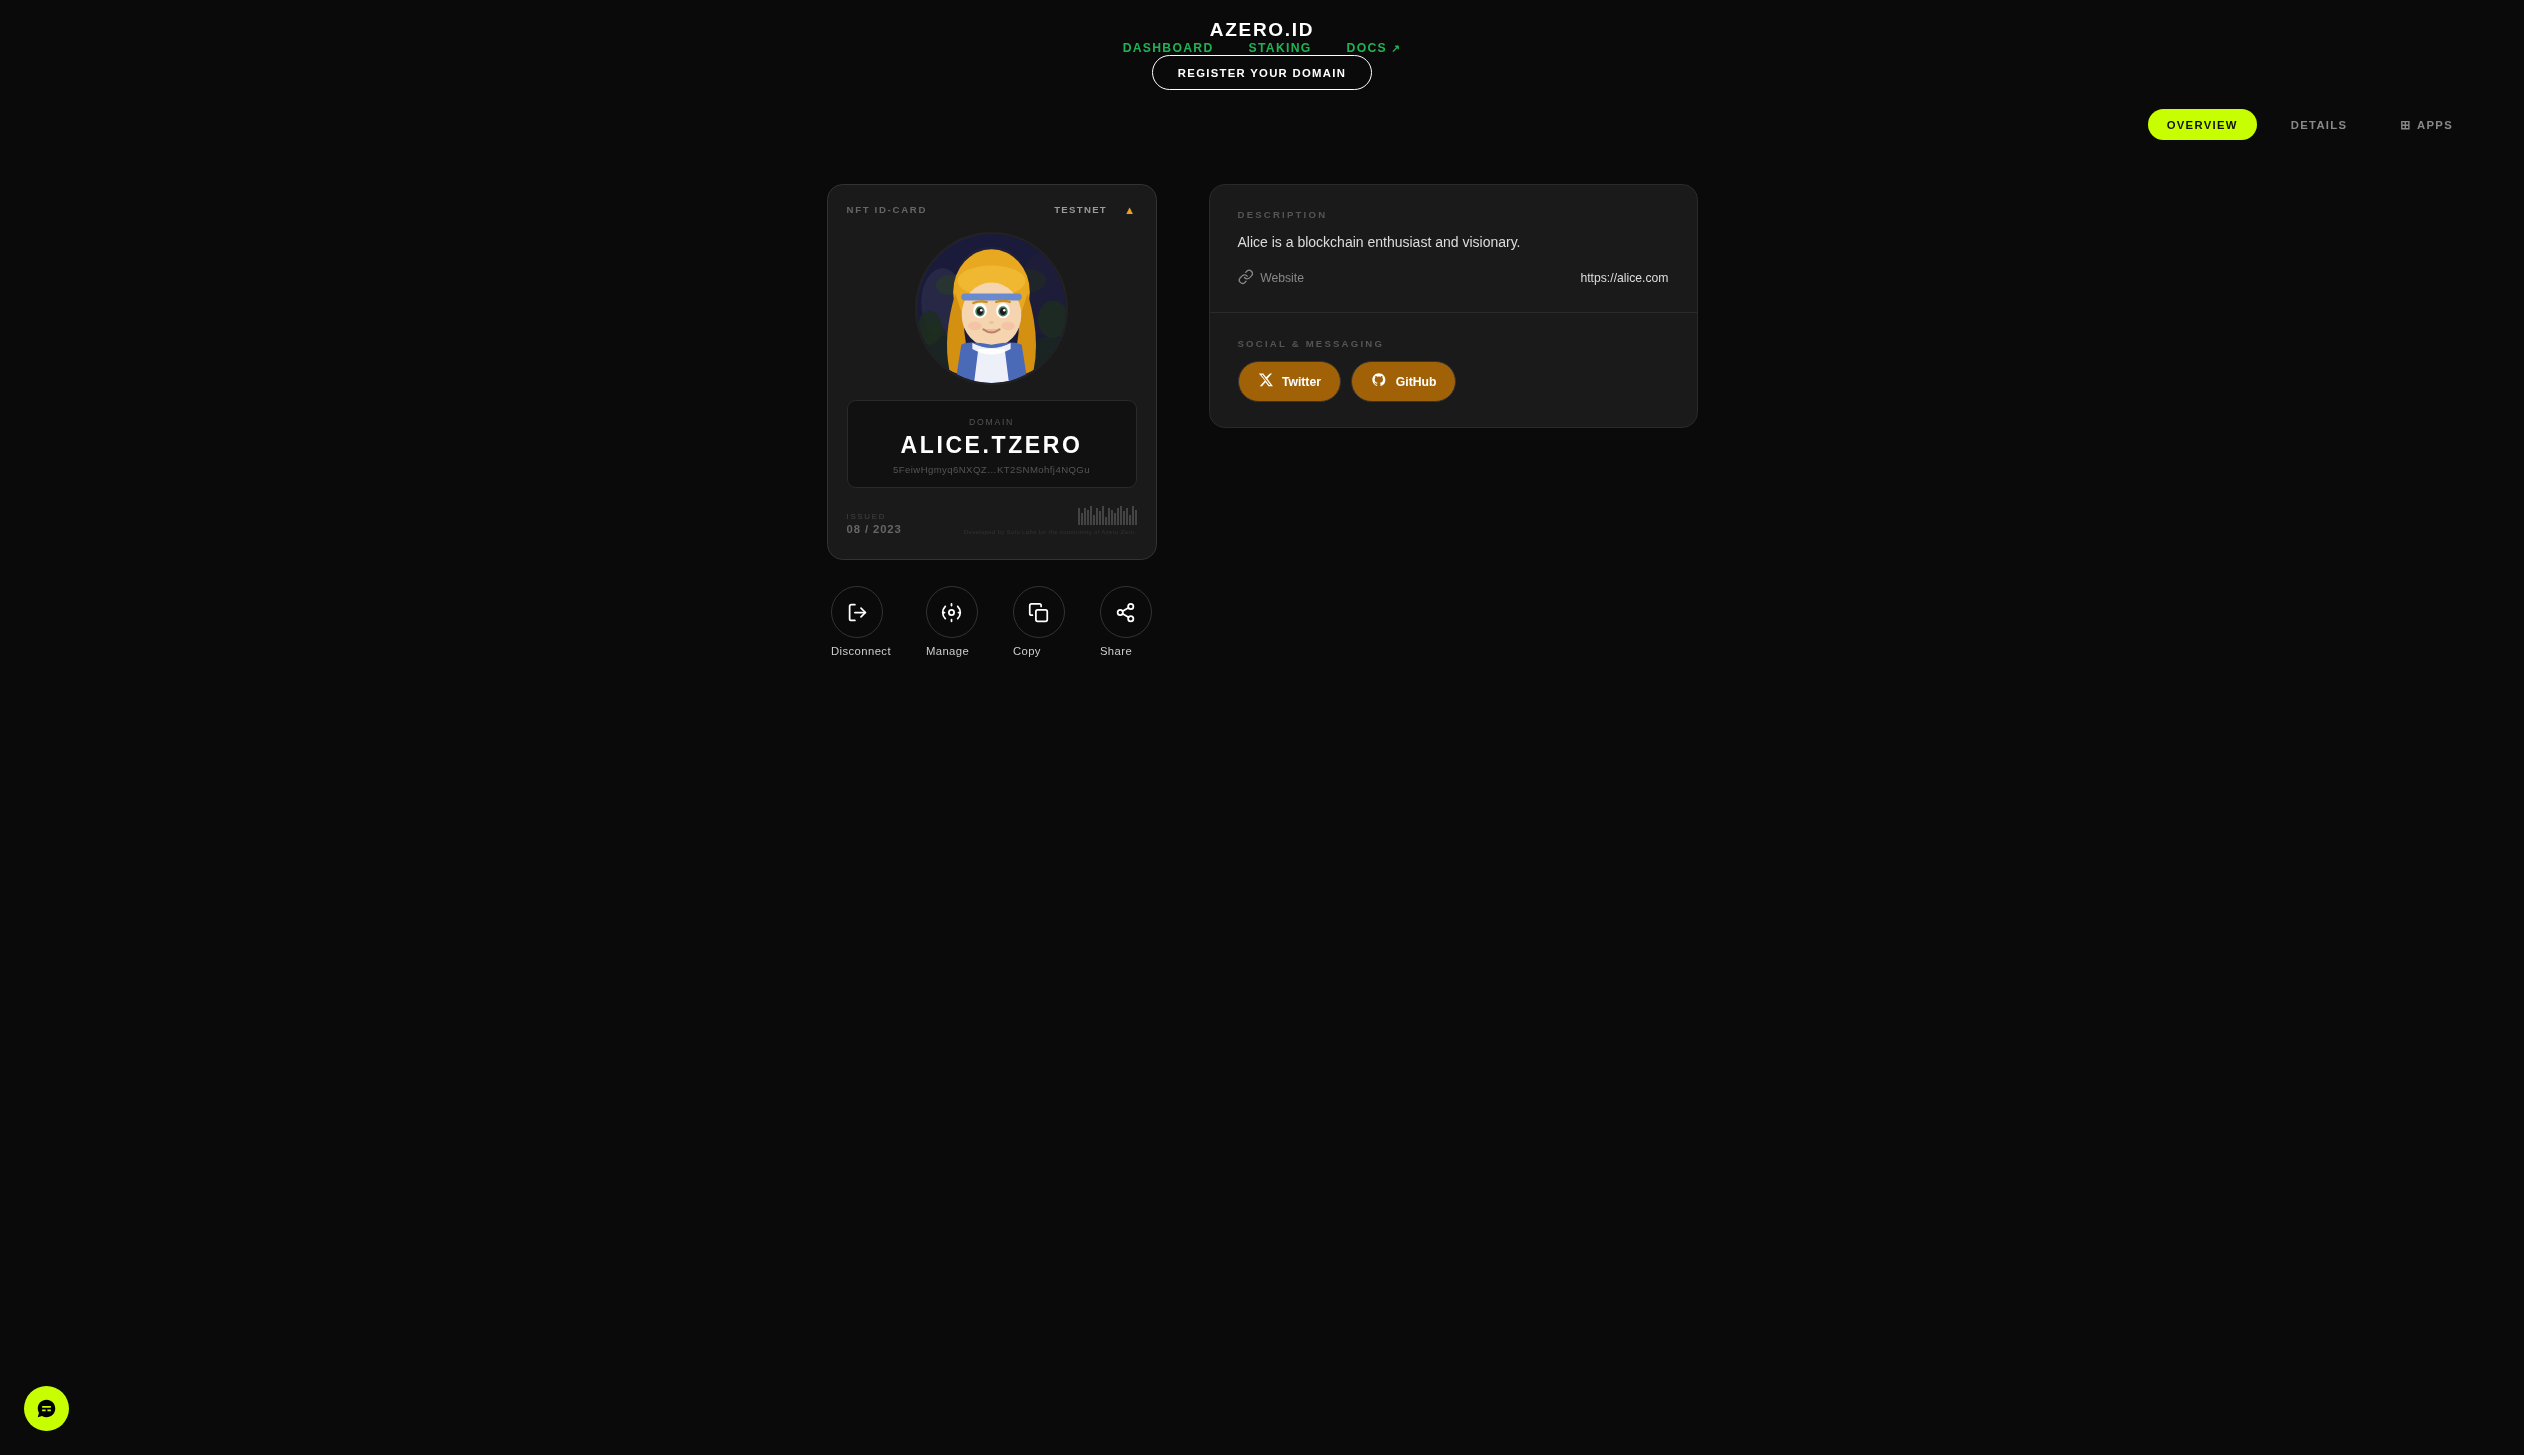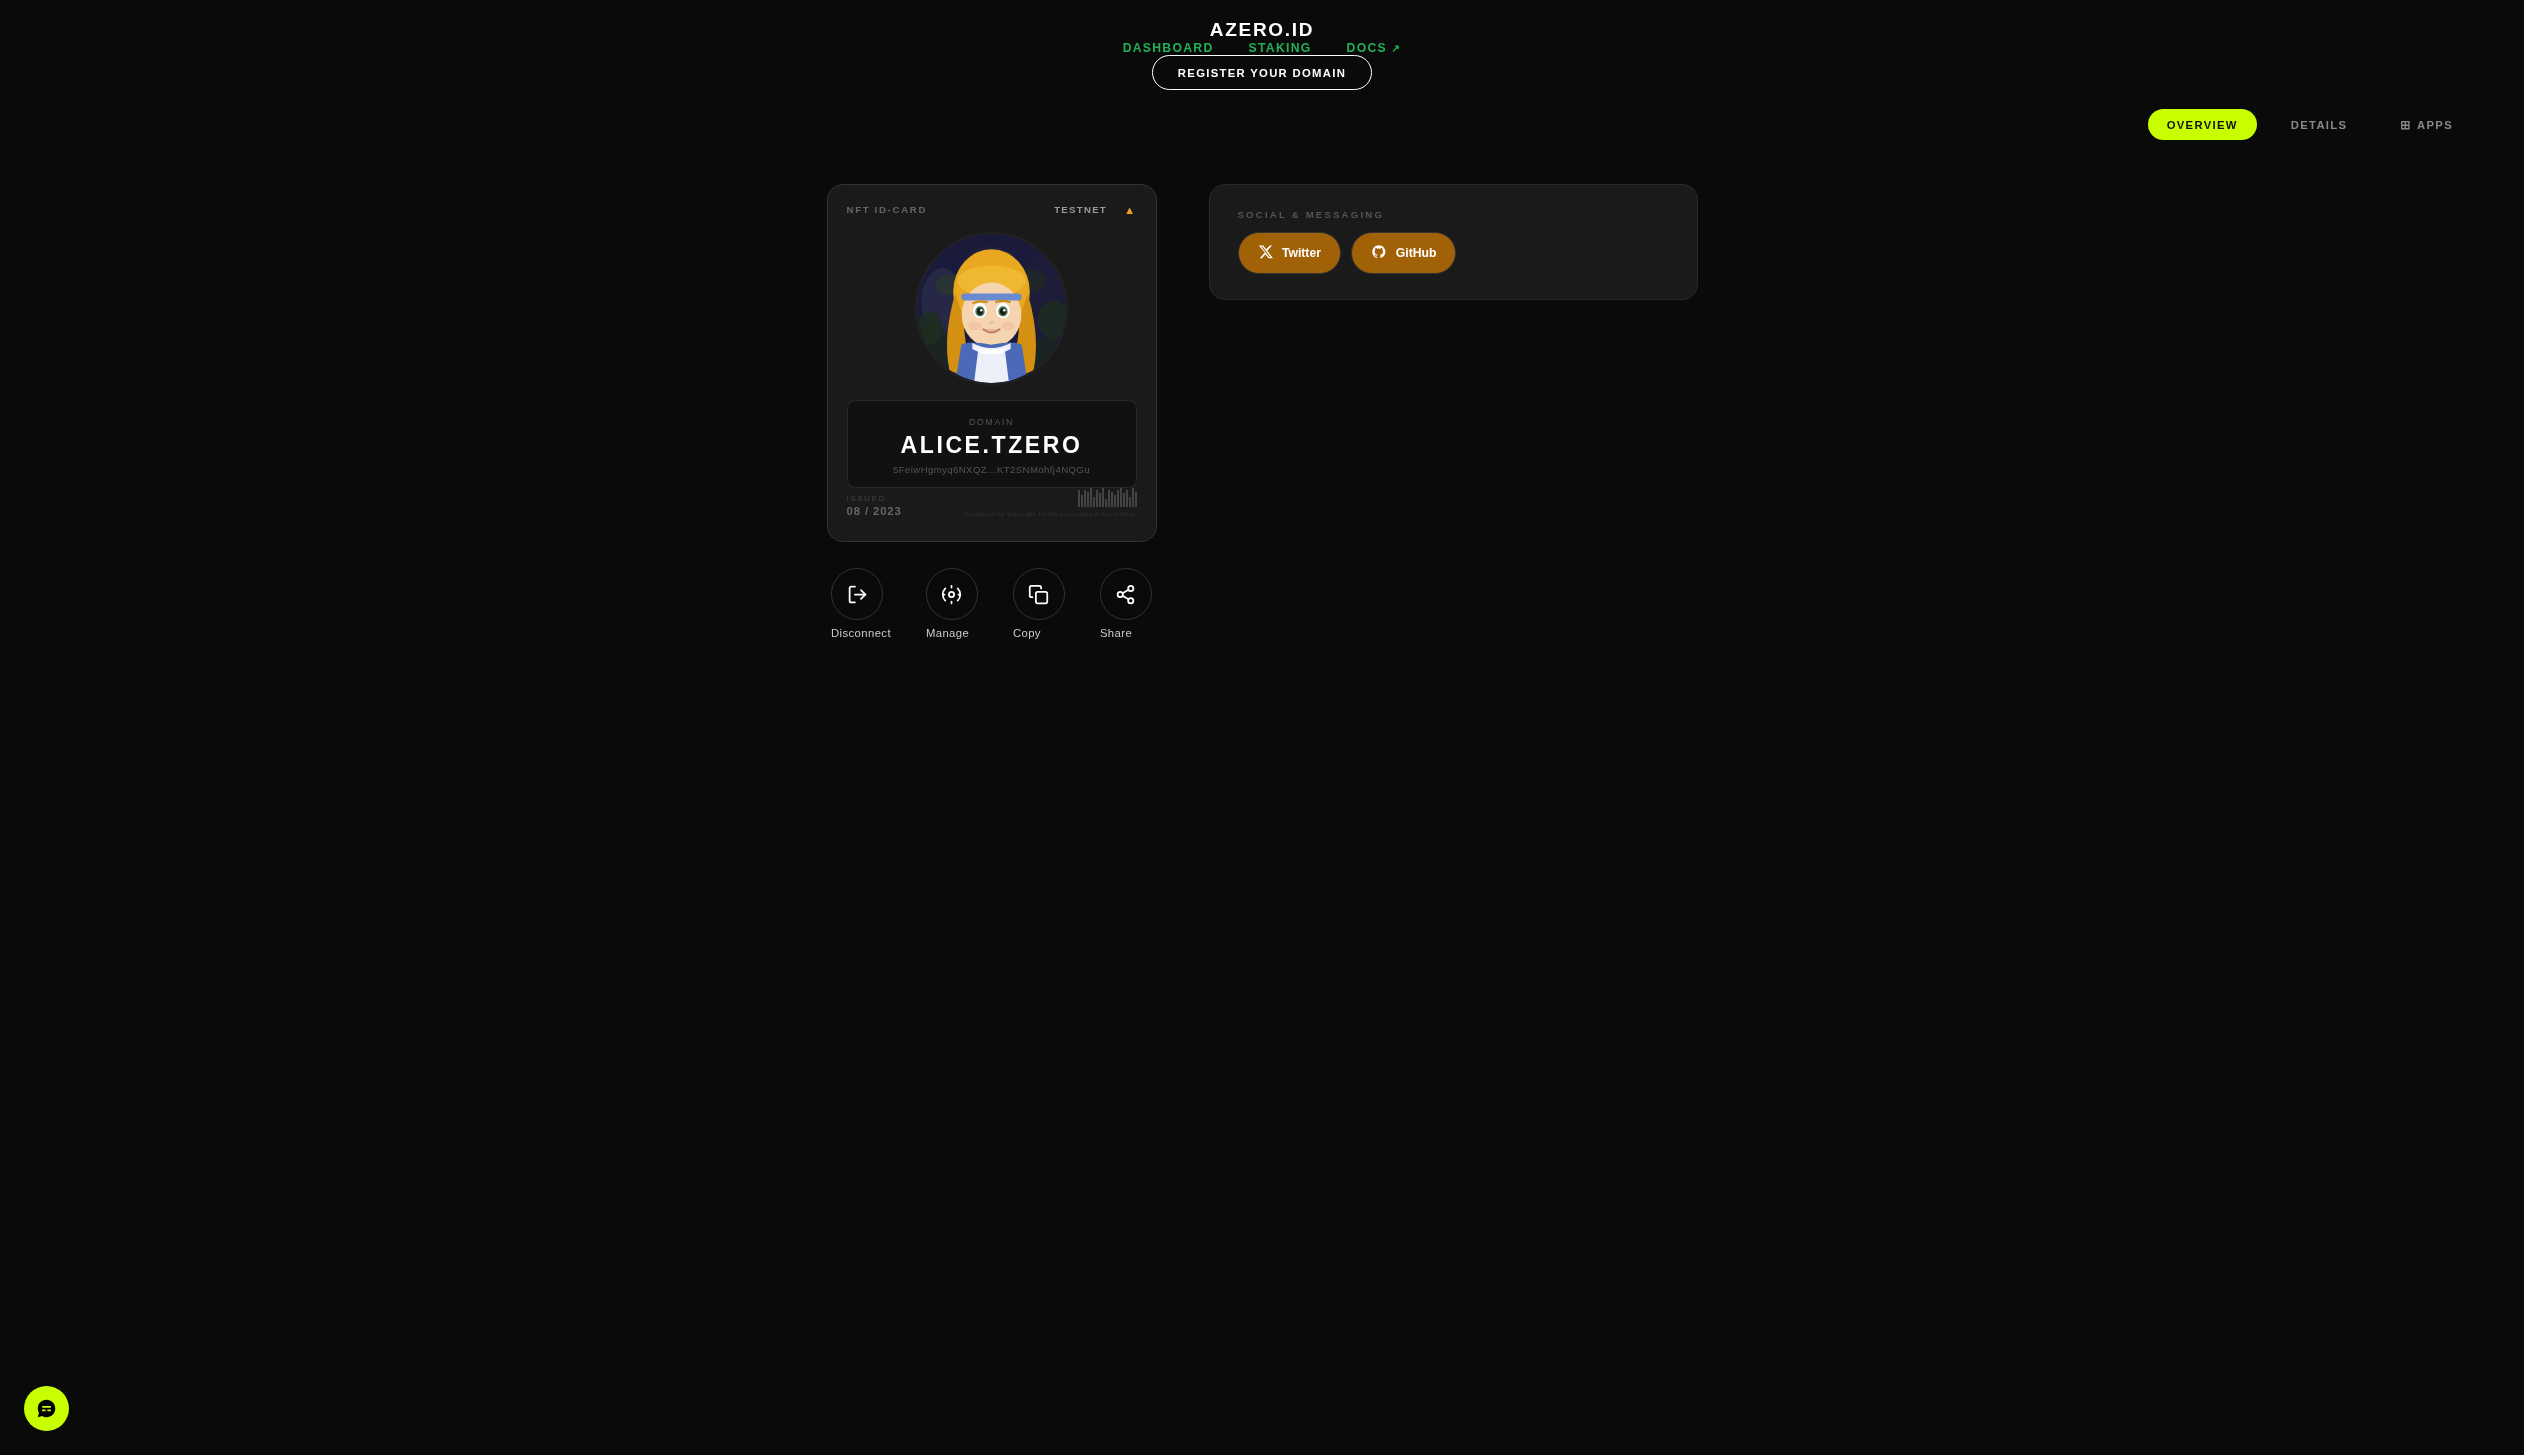--- a/index.html
+++ b/index.html
@@ -134,21 +134,21 @@
       width: 100%;
       height: 100%;
     }
 
     .domain-box {
       background: #111;
       border: 0.9px solid #2a2a2a;
       border-radius: 8.7px;
       padding: 15.7px 15.7px 12.2px;
       text-align: center;
-      margin-bottom: 0;
+      margin-bottom: 18px;
     }
     .domain-label {
       font-size: 8.7px;
       color: #555;
       letter-spacing: 1.7px;
       margin-bottom: 5.2px;
     }
     .domain-name {
       font-size: 23px;
       font-weight: 900;
@@ -561,20 +561,36 @@
           </svg>
         </div>
         <span class="action-btn-label">Share</span>
       </button>
     </div>
   </div>
 
   <div class="right-col">
     <div class="info-card">
 
+      <div class="section">
+        <div class="section-label">DESCRIPTION</div>
+        <p class="description-text">Alice is a blockchain enthusiast and visionary.</p>
+        <div class="website-row">
+          <div class="website-label">
+            <span class="link-icon">
+              <svg width="15.7" height="15.7" viewBox="0 0 24 24" fill="none" stroke="#888" stroke-width="2" stroke-linecap="round" stroke-linejoin="round">
+                <path d="M10 13a5 5 0 0 0 7.54.54l3-3a5 5 0 0 0-7.07-7.07l-1.72 1.71"></path>
+                <path d="M14 11a5 5 0 0 0-7.54-.54l-3 3a5 5 0 0 0 7.07 7.07l1.71-1.71"></path>
+              </svg>
+            </span>
+            <span>Website</span>
+          </div>
+          <a class="website-url">https://alice.com</a>
+        </div>
+      </div>
 
       <div class="section">
         <div class="section-label">SOCIAL &amp; MESSAGING</div>
         <div class="social-buttons">
 
           <a class="social-btn">
             <span class="social-icon">
               <svg width="15.7" height="15.7" viewBox="0 0 24 24" fill="white">
                 <path d="M18.244 2.25h3.308l-7.227 8.26 8.502 11.24H16.17l-4.714-6.231-5.401 6.231H2.744l7.737-8.835L1.253 2.25H8.08l4.253 5.622zm-1.161 17.52h1.833L7.084 4.126H5.117z"></path>
               </svg>

